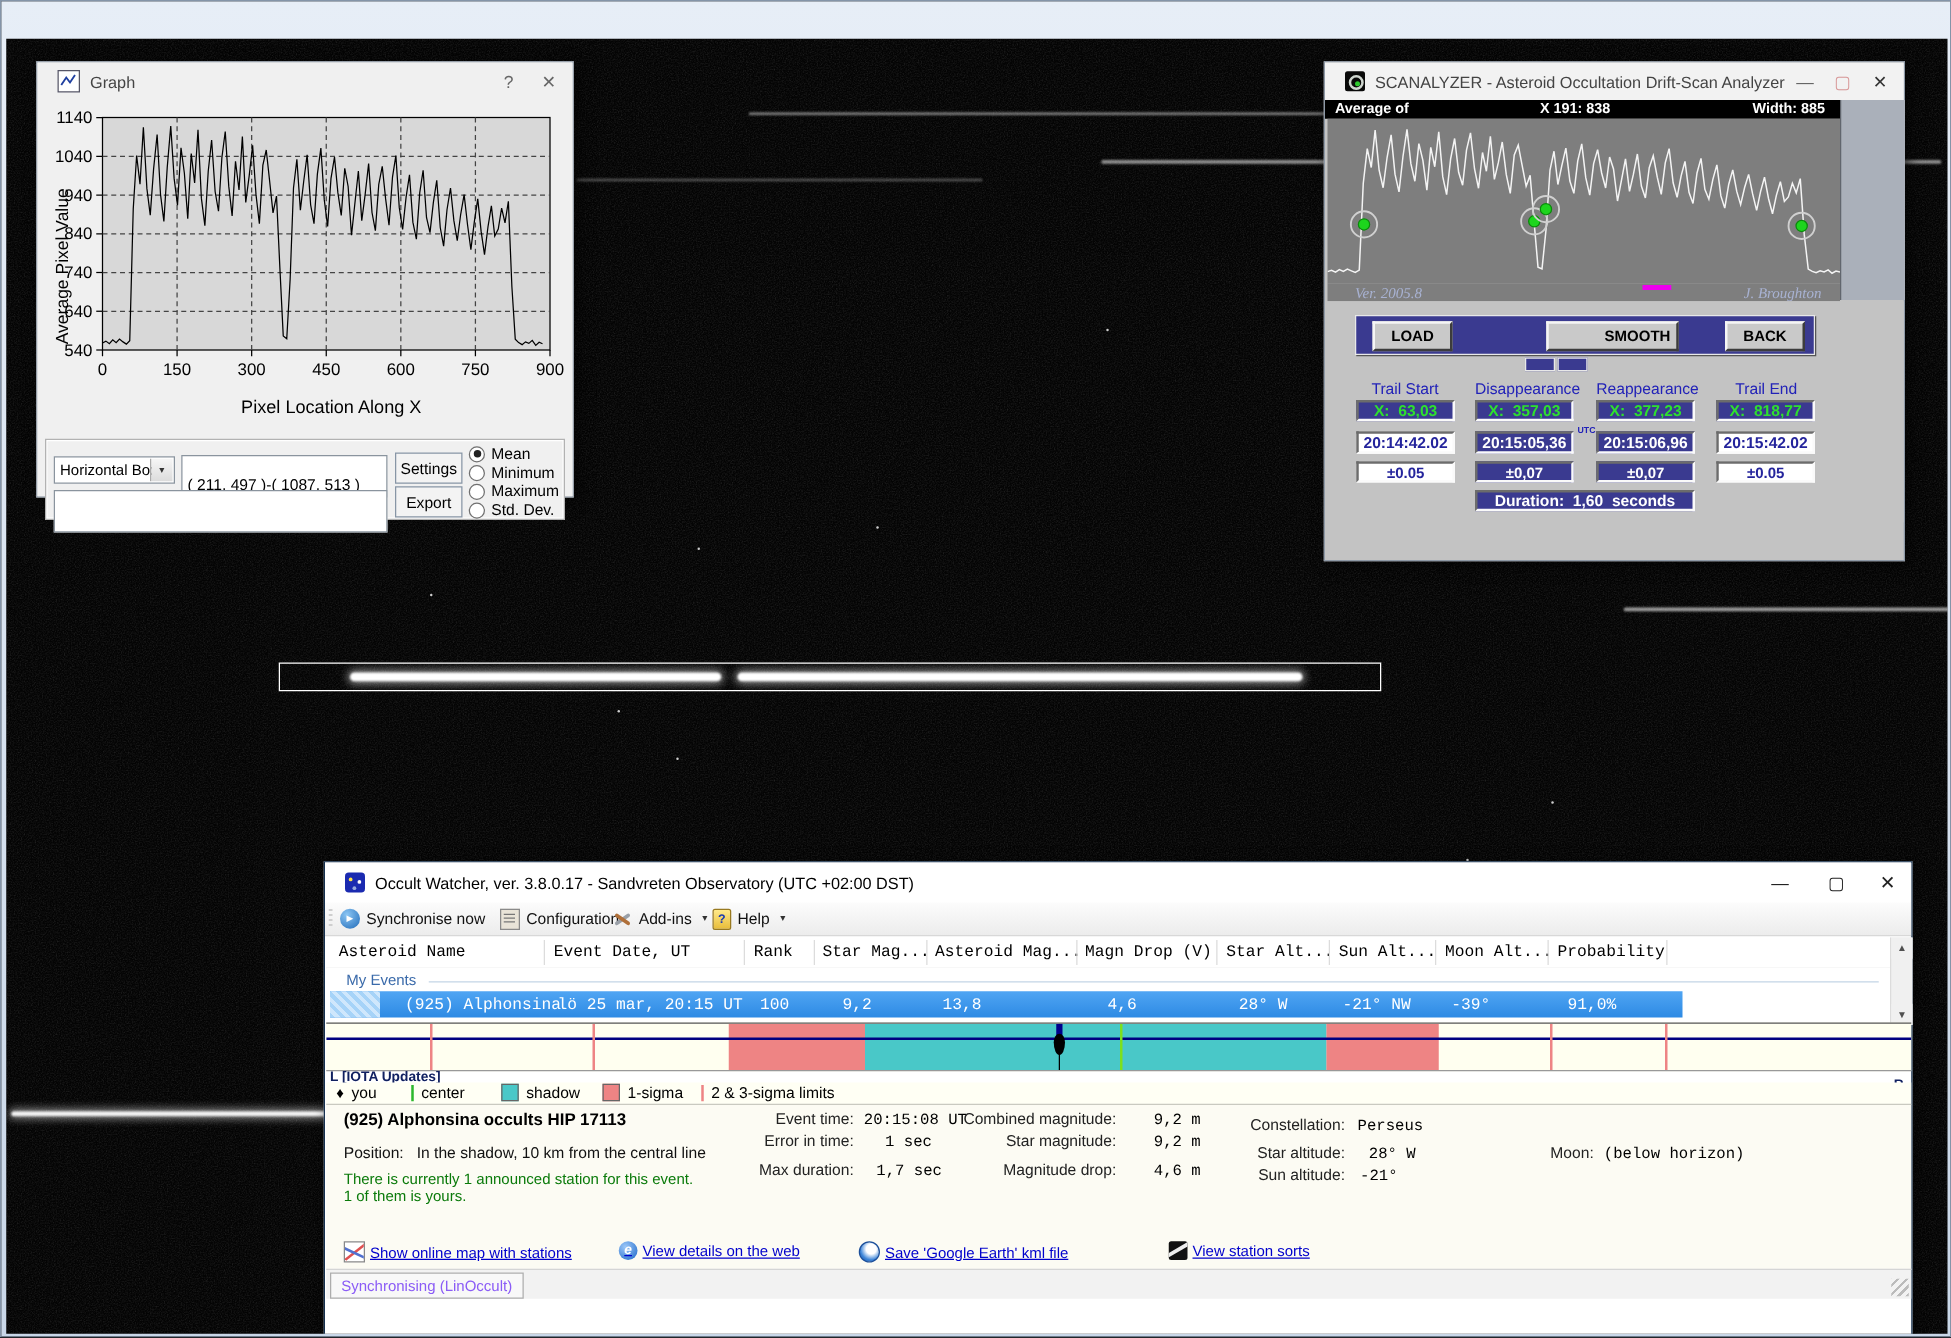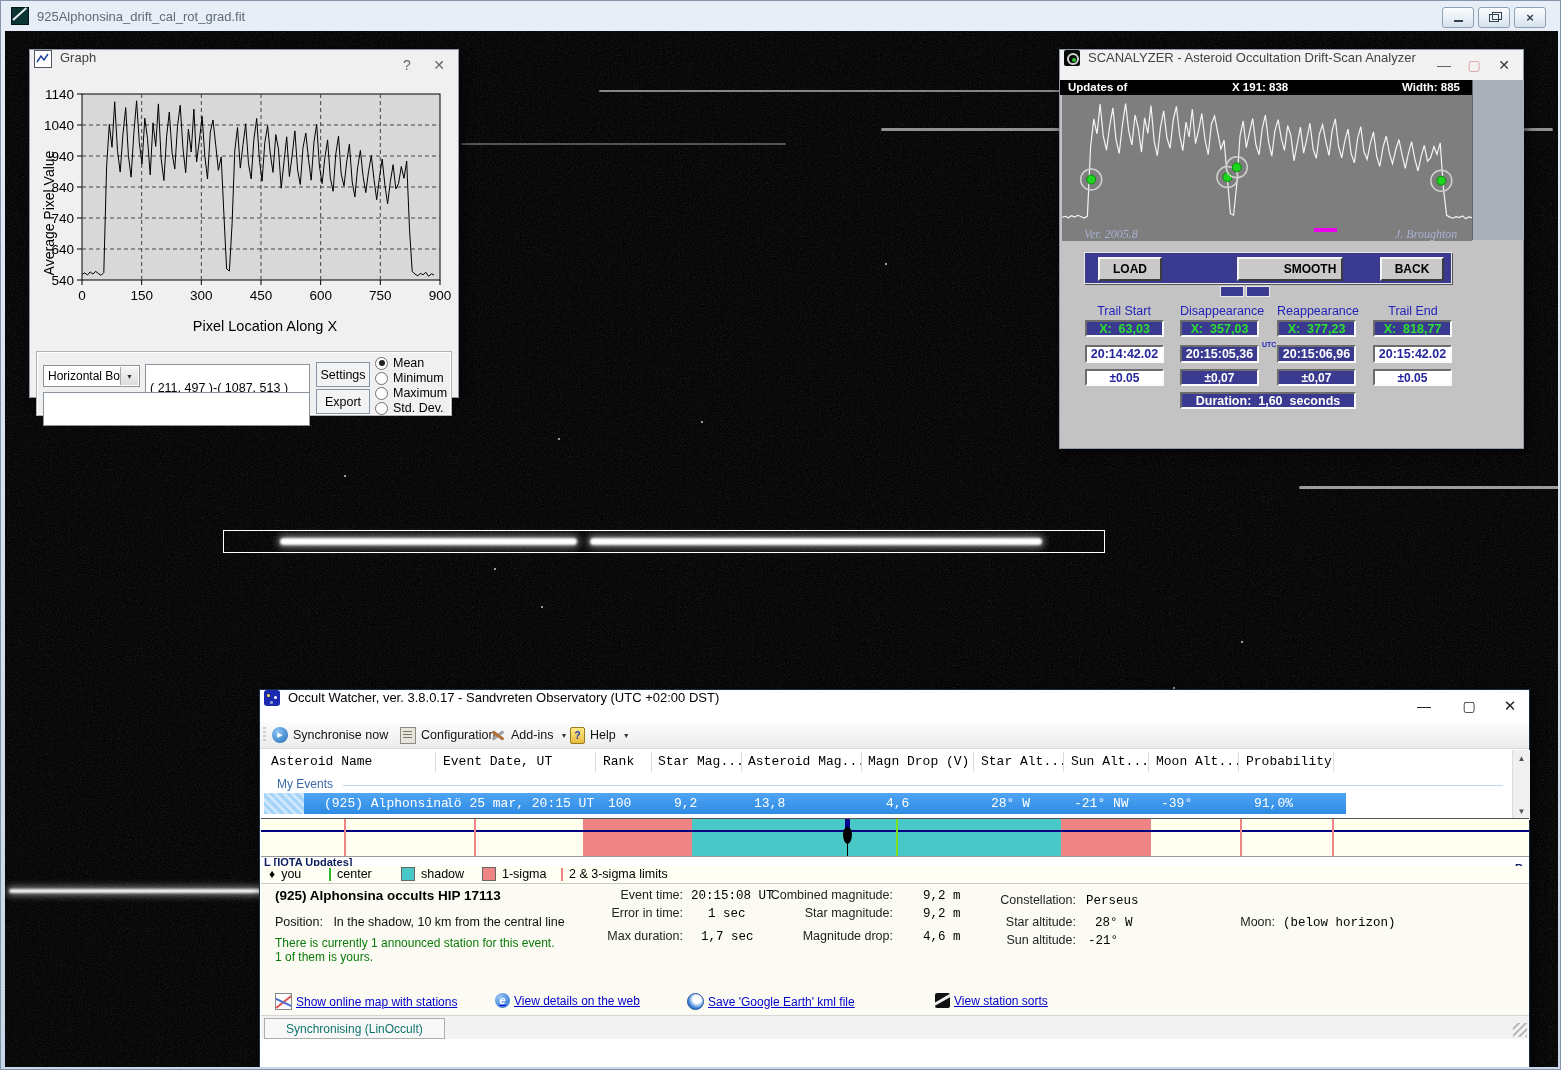--- a/index.html
+++ b/index.html
@@ -18,21 +18,21 @@
   .glyph-restore:before{content:"";position:absolute;left:2px;top:-3px;width:8px;height:6px;border:1px solid #33404e;}
   .glyph-close{font-size:13px;font-weight:bold;color:#33404e;line-height:1;}
   .client{position:absolute;left:4px;top:30px;width:1553px;height:1036px;background:#040404;overflow:hidden;}
   
   .trail{position:absolute;background:#fff;border-radius:4px;filter:blur(.7px);}
   .trail.bright{filter:blur(.9px);box-shadow:0 0 7px 2px rgba(255,255,255,.55);}
   .stardot{position:absolute;width:2px;height:2px;background:#fff;border-radius:50%;opacity:.8;}
   #selection-box{position:absolute;border:1px solid #fff;}
   
   .win{position:absolute;background:#f0f0f0;border:1px solid #8e99a6;box-shadow:3px 3px 10px rgba(0,0,0,.65);box-sizing:border-box;}
-  .titlebar{height:30px;display:flex;align-items:flex-start;padding:0 4px;background:#f0f0f0;position:relative;}
+  .titlebar{height:30px;display:flex;align-items:center;padding:0 16px;background:#f0f0f0;position:relative;}
   .titlebar .t-text{font-size:13px;color:#444;margin-left:8px;white-space:nowrap;}
   .tb-btn{position:absolute;top:0;width:30px;height:30px;display:flex;align-items:center;justify-content:center;font-size:14px;color:#666;}
   
   .graph-body{position:absolute;inset:30px 0 0 0;background:#f0f0f0;}
   #graph-svg{position:absolute;left:6px;top:8px;}
   .y-axis-title{position:absolute;left:-66px;top:125px;width:170px;text-align:center;transform:rotate(-90deg);font-size:14px;color:#000;}
   .x-axis-title{position:absolute;left:60px;top:238px;width:350px;text-align:center;font-size:14.5px;color:#000;}
   .gbox{position:absolute;left:6px;top:271px;width:414px;height:63px;border:1px solid #b2b2b2;box-shadow:inset 0 0 0 1px #fff;background:#f0f0f0;}
   .field{position:absolute;background:#fff;border:1px solid #8a949e;font-size:12.5px;color:#000;padding:16px 4px;box-sizing:border-box;white-space:pre;overflow:hidden;}
   .dropdown{position:absolute;left:6px;top:13px;width:97px;height:22px;background:#fff;border:1px solid #8a949e;font-size:12px;display:flex;align-items:center;padding-left:4px;box-sizing:border-box;}
@@ -99,21 +99,21 @@
   .leg-line{width:2px;height:13px;}
   
   .ow-details{position:absolute;left:1px;top:193px;width:1268px;height:132px;background:#fcfbf3;border-top:1px solid #c9c9c0;}
   .d-title{position:absolute;left:14px;top:4px;font-size:13.5px;font-weight:bold;color:#000;}
   .d-text{position:absolute;font-size:12.5px;color:#111;white-space:pre;}
   .d-green{position:absolute;font-size:12px;color:#0a7a0a;}
   .d-label{position:absolute;font-size:12.5px;color:#222;text-align:right;}
   .d-val{position:absolute;font-family:"Liberation Mono",monospace;font-size:12.5px;color:#000;white-space:pre;}
   .ow-link{position:absolute;display:flex;align-items:center;gap:4px;font-size:12px;color:#0000cc;text-decoration:underline;cursor:pointer;}
   .ow-status{position:absolute;left:1px;top:325px;width:1268px;height:23px;background:#f2f2f2;border-top:1px solid #d5d5d5;}
-  .status-box{position:absolute;left:3px;top:2px;height:19px;border:1px solid #adadad;background:#f8f8f8;font-size:12px;color:#0f766e;display:flex;align-items:center;padding:0 21px;}
+  .status-box{position:absolute;left:3px;top:2px;height:19px;border:1px solid #adadad;background:#f8f8f8;font-size:12px;color:#8b5cf6;display:flex;align-items:center;padding:0 8px;}
   .resize-grip{position:absolute;right:2px;bottom:2px;width:14px;height:14px;background:repeating-linear-gradient(135deg,transparent 0 3px,#bbb 3px 5px);}
   
   .icon16{width:16px;height:16px;flex:0 0 auto;position:relative;}
   .graph-ico{background:#fff;border:1px solid #556;}
   .scan-ico{background:#0a0a0a;border-radius:2px;}
   .scan-ico:before{content:"";position:absolute;left:3px;top:3px;width:8px;height:8px;border:2px solid #cfd6cf;border-radius:50%;}
   .scan-ico:after{content:"";position:absolute;left:8px;top:8px;width:4px;height:4px;background:#2ec82e;border-radius:50%;}
   .ow-ico{background:#1a2ab0;border-radius:3px;}
   .ow-ico:before{content:"";position:absolute;left:3px;top:4px;width:3px;height:3px;background:#ffe24a;border-radius:50%;box-shadow:7px 2px 0 #fff,3px 7px 0 #9ad;}
   .sync-ico{width:16px;height:16px;border-radius:50%;background:radial-gradient(circle at 35% 30%,#8cc6f4,#1f6ab8);display:flex;align-items:center;justify-content:center;color:#fff;font-size:7px;}
@@ -129,35 +129,20 @@
   .map-ico:after{content:"";position:absolute;left:-2px;top:8px;width:22px;height:2px;background:#5070d0;transform:rotate(25deg);}
   .ie-ico{width:15px;height:15px;border-radius:50%;background:radial-gradient(circle at 35% 30%,#9cc8f8,#1b66c8);color:#fff;font-size:11px;font-style:italic;font-weight:bold;display:flex;align-items:center;justify-content:center;line-height:1;}
   .ge-ico{width:15px;height:15px;border-radius:50%;background:radial-gradient(circle at 60% 35%,#fff 0 30%,#3d85d8 65%,#1c4f9a);border:1px solid #1c4f9a;}
   .sorts-ico{width:15px;height:15px;background:#111;border-radius:2px;position:relative;overflow:hidden;}
   .sorts-ico:before{content:"";position:absolute;left:-3px;top:5px;width:22px;height:3px;background:#eee;transform:rotate(-30deg);}
 </style>
 </head>
 <body>
 
 <div class="mainwin">
-  <div class="main-titlebar">
-    <div class="main-icon"></div>
-    <span class="main-title">925Alphonsina_drift_cal_rot_grad.fit</span>
-    <div class="win-caption-btns">
-      <div class="cap-btn">
-          <div class="glyph-min"></div>
-        </div>
-      <div class="cap-btn">
-          <div class="glyph-restore"></div>
-        </div>
-      <div class="cap-btn">
-          <span class="glyph-close">×</span>
-        </div>
-    </div>
-  </div>
 
   <div class="client" id="client">
     <svg style="position:absolute;inset:0;" width="1553" height="1036" xmlns="http://www.w3.org/2000/svg">
       <filter id="nz">
           <feTurbulence type="fractalNoise" baseFrequency="0.9" numOctaves="2" seed="7" stitchTiles="stitch"></feTurbulence>
       <feColorMatrix type="matrix" values="0 0 0 0 1  0 0 0 0 1  0 0 0 0 1  0.22 0.22 0.22 0 -0.28"></feColorMatrix>
         </filter>
       <rect width="1553" height="1036" filter="url(#nz)" opacity="0.5"></rect>
     </svg>
     <div id="fits-bg" style="position:absolute;inset:0;">
@@ -264,21 +249,21 @@
 
     <div class="win" style="left:1054px;top:18px;width:465px;height:400px;background:#c3c3c3;">
       <div class="titlebar" style="background:#f2f2f2;">
         <div class="icon16 scan-ico"></div>
         <span class="t-text">SCANALYZER - Asteroid Occultation Drift-Scan Analyzer</span>
         <div class="tb-btn" style="right:64px;">—</div>
         <div class="tb-btn" style="right:34px;color:#d89898;">▢</div>
         <div class="tb-btn" style="right:4px;color:#333;">✕</div>
       </div>
       <div class="scan-info">
-        <span style="position:absolute;left:8px;top:1px;">Updates of</span>
+        <span style="position:absolute;left:8px;top:1px;">Average of</span>
         <span style="position:absolute;left:172px;top:1px;">X 191: 838</span>
         <span style="position:absolute;right:12px;top:1px;">Width: 885</span>
       </div>
       <div class="scan-right-strip"></div>
       <svg id="scan-svg" width="410" height="132">
           <polyline points="0.0,122.3 3.2,121.3 6.4,122.7 9.5,120.7 12.7,122.1 15.9,120.3 19.1,121.7 22.2,123.0 25.4,121.1 28.6,51.8 31.8,23.9 35.0,39.0 38.1,9.1 41.3,41.2 44.5,55.2 47.7,30.8 50.9,12.9 54.0,44.3 57.2,58.5 60.4,30.0 63.6,8.5 66.7,35.9 69.9,50.0 73.1,19.9 76.3,33.3 79.5,57.1 82.6,22.9 85.8,38.4 89.0,10.5 92.2,46.3 95.3,60.7 98.5,32.1 101.7,15.8 104.9,42.8 108.1,53.2 111.2,25.1 114.4,11.3 117.6,40.0 120.8,55.6 124.0,27.0 127.1,42.0 130.3,14.0 133.5,48.5 136.7,34.9 139.8,18.6 143.0,44.5 146.2,59.7 149.4,29.0 152.6,21.1 155.7,37.3 158.9,54.0 162.1,45.3 165.3,82.9 168.4,118.7 171.6,120.1 174.8,89.0 178.0,41.0 181.2,26.0 184.3,52.6 187.5,37.3 190.7,23.5 193.9,49.8 197.1,59.7 200.2,33.7 203.4,20.1 206.6,47.1 209.8,61.1 212.9,35.9 216.1,24.7 219.3,43.4 222.5,55.4 225.7,30.6 228.8,40.2 232.0,65.8 235.2,49.1 238.4,32.1 241.6,58.1 244.7,44.5 247.9,28.2 251.1,53.8 254.3,63.4 257.4,39.2 260.6,29.6 263.8,46.7 267.0,60.5 270.2,35.3 273.3,23.9 276.5,51.2 279.7,62.8 282.9,45.7 286.0,34.1 289.2,58.9 292.4,67.8 295.6,43.4 298.8,31.7 301.9,56.5 305.1,64.4 308.3,48.5 311.5,36.9 314.7,61.7 317.8,71.5 321.0,52.4 324.2,41.0 327.4,58.1 330.5,68.7 333.7,55.0 336.9,44.5 340.1,60.1 343.3,73.3 346.4,58.5 349.6,46.7 352.8,63.8 356.0,76.0 359.1,61.3 362.3,50.4 365.5,66.2 368.7,62.6 371.9,51.6 375.0,59.3 378.2,47.9 381.4,92.7 384.6,120.3 387.8,122.1 390.9,123.2 394.1,121.7 397.3,122.5 400.5,120.9 403.6,123.6 406.8,121.9 410.0,122.7" fill="none" stroke="#f4f4f4" stroke-width="1.2"></polyline>
           <circle cx="29.200338983050845" cy="84.52000000000001" r="10.5" fill="none" stroke="#d0d0d0" stroke-width="1.5"></circle>
           <circle cx="29.200338983050845" cy="84.52000000000001" r="4.5" fill="#1dd51d" stroke="#0a8a0a" stroke-width="1"></circle>
           <circle cx="165.40372881355933" cy="82.08" r="10.5" fill="none" stroke="#d0d0d0" stroke-width="1.5"></circle>
           <circle cx="165.40372881355933" cy="82.08" r="4.5" fill="#1dd51d" stroke="#0a8a0a" stroke-width="1"></circle>

